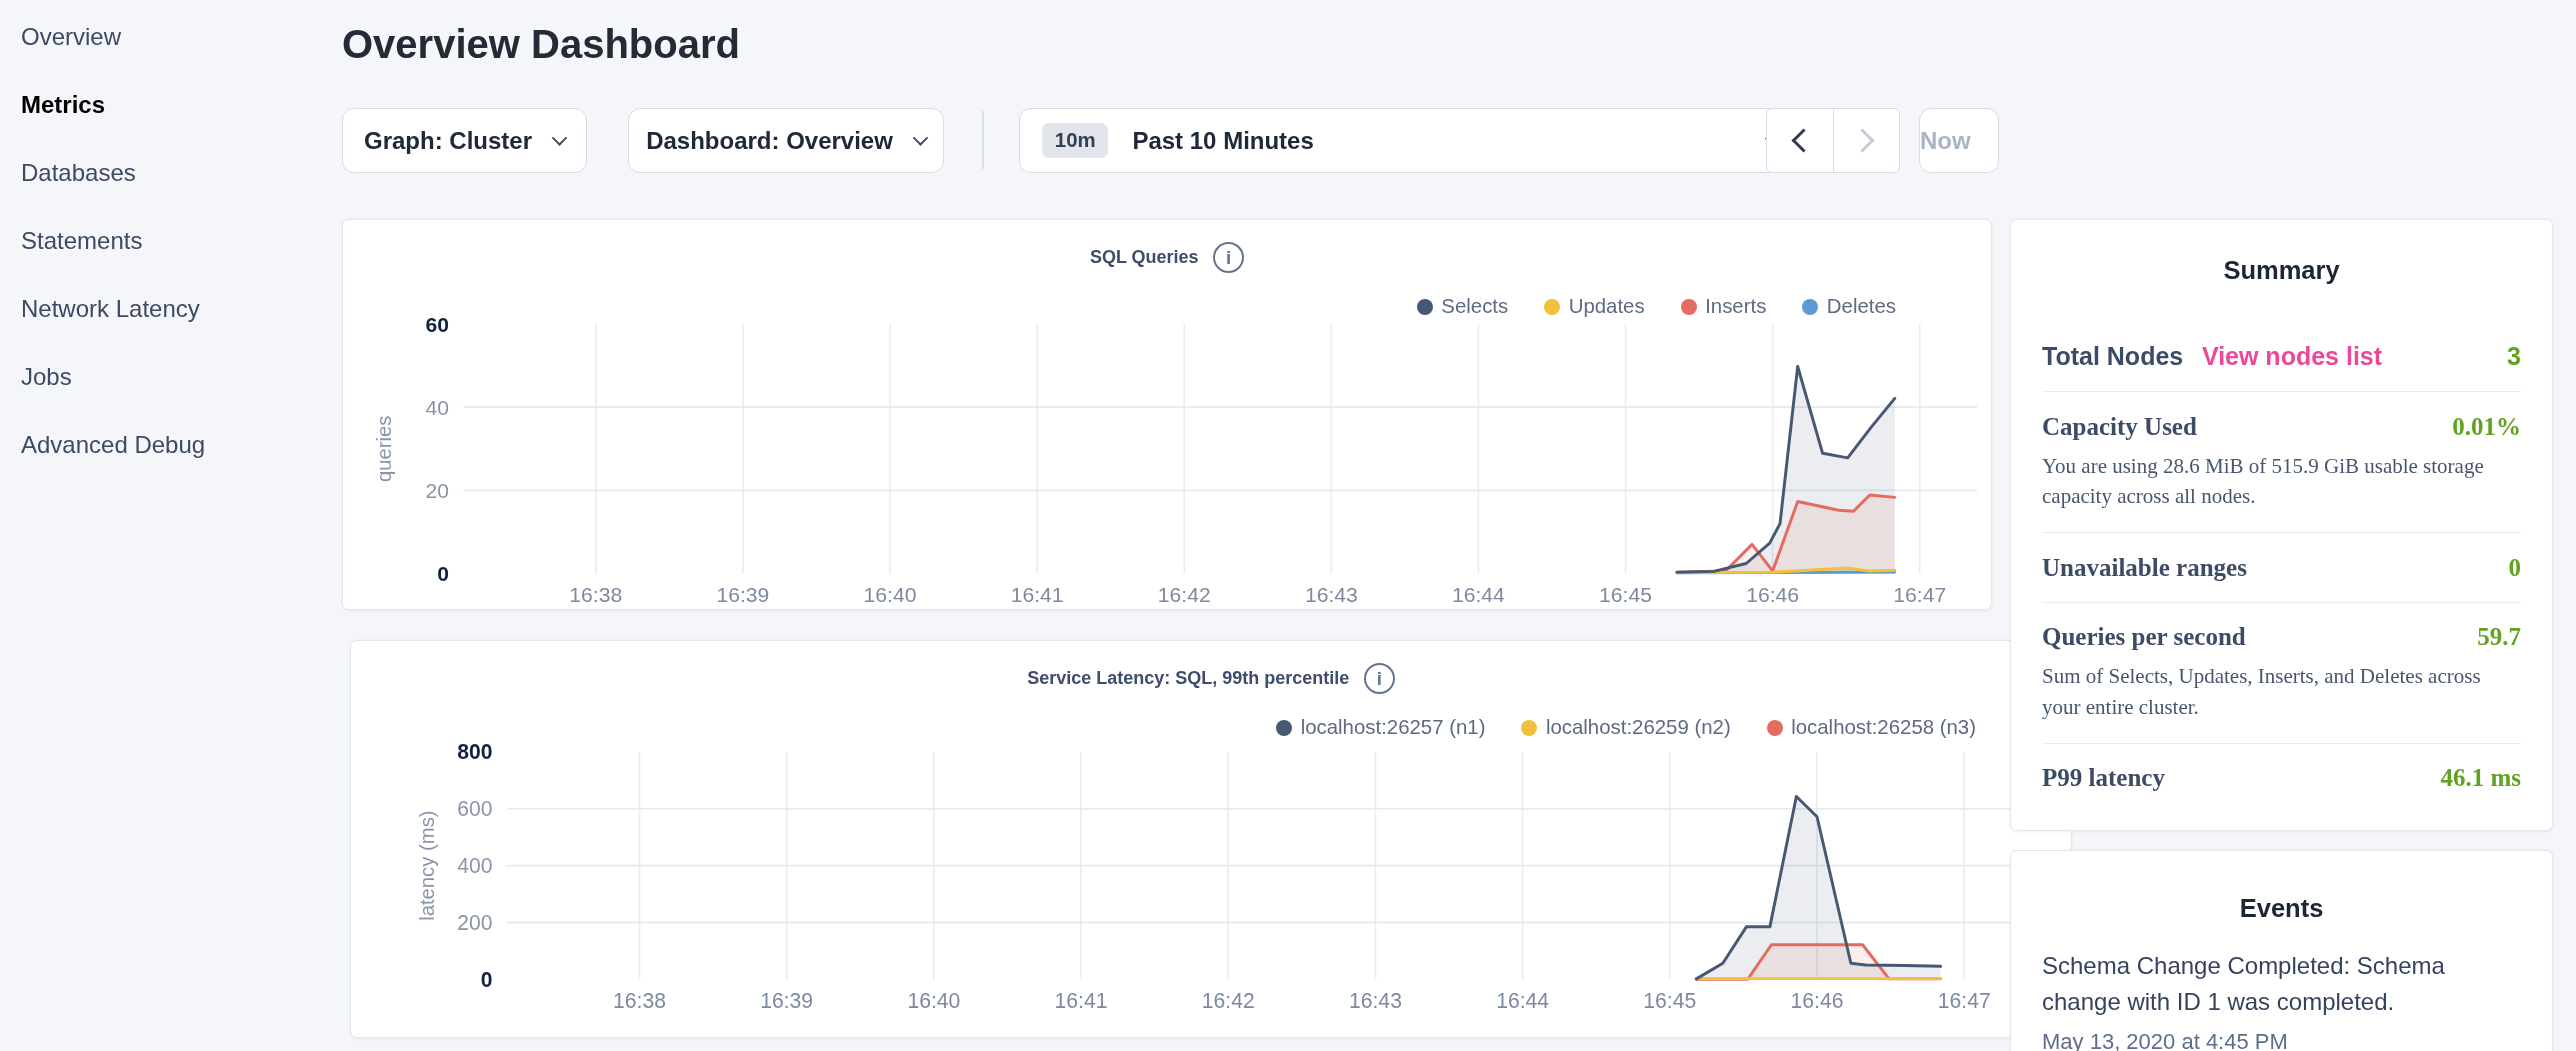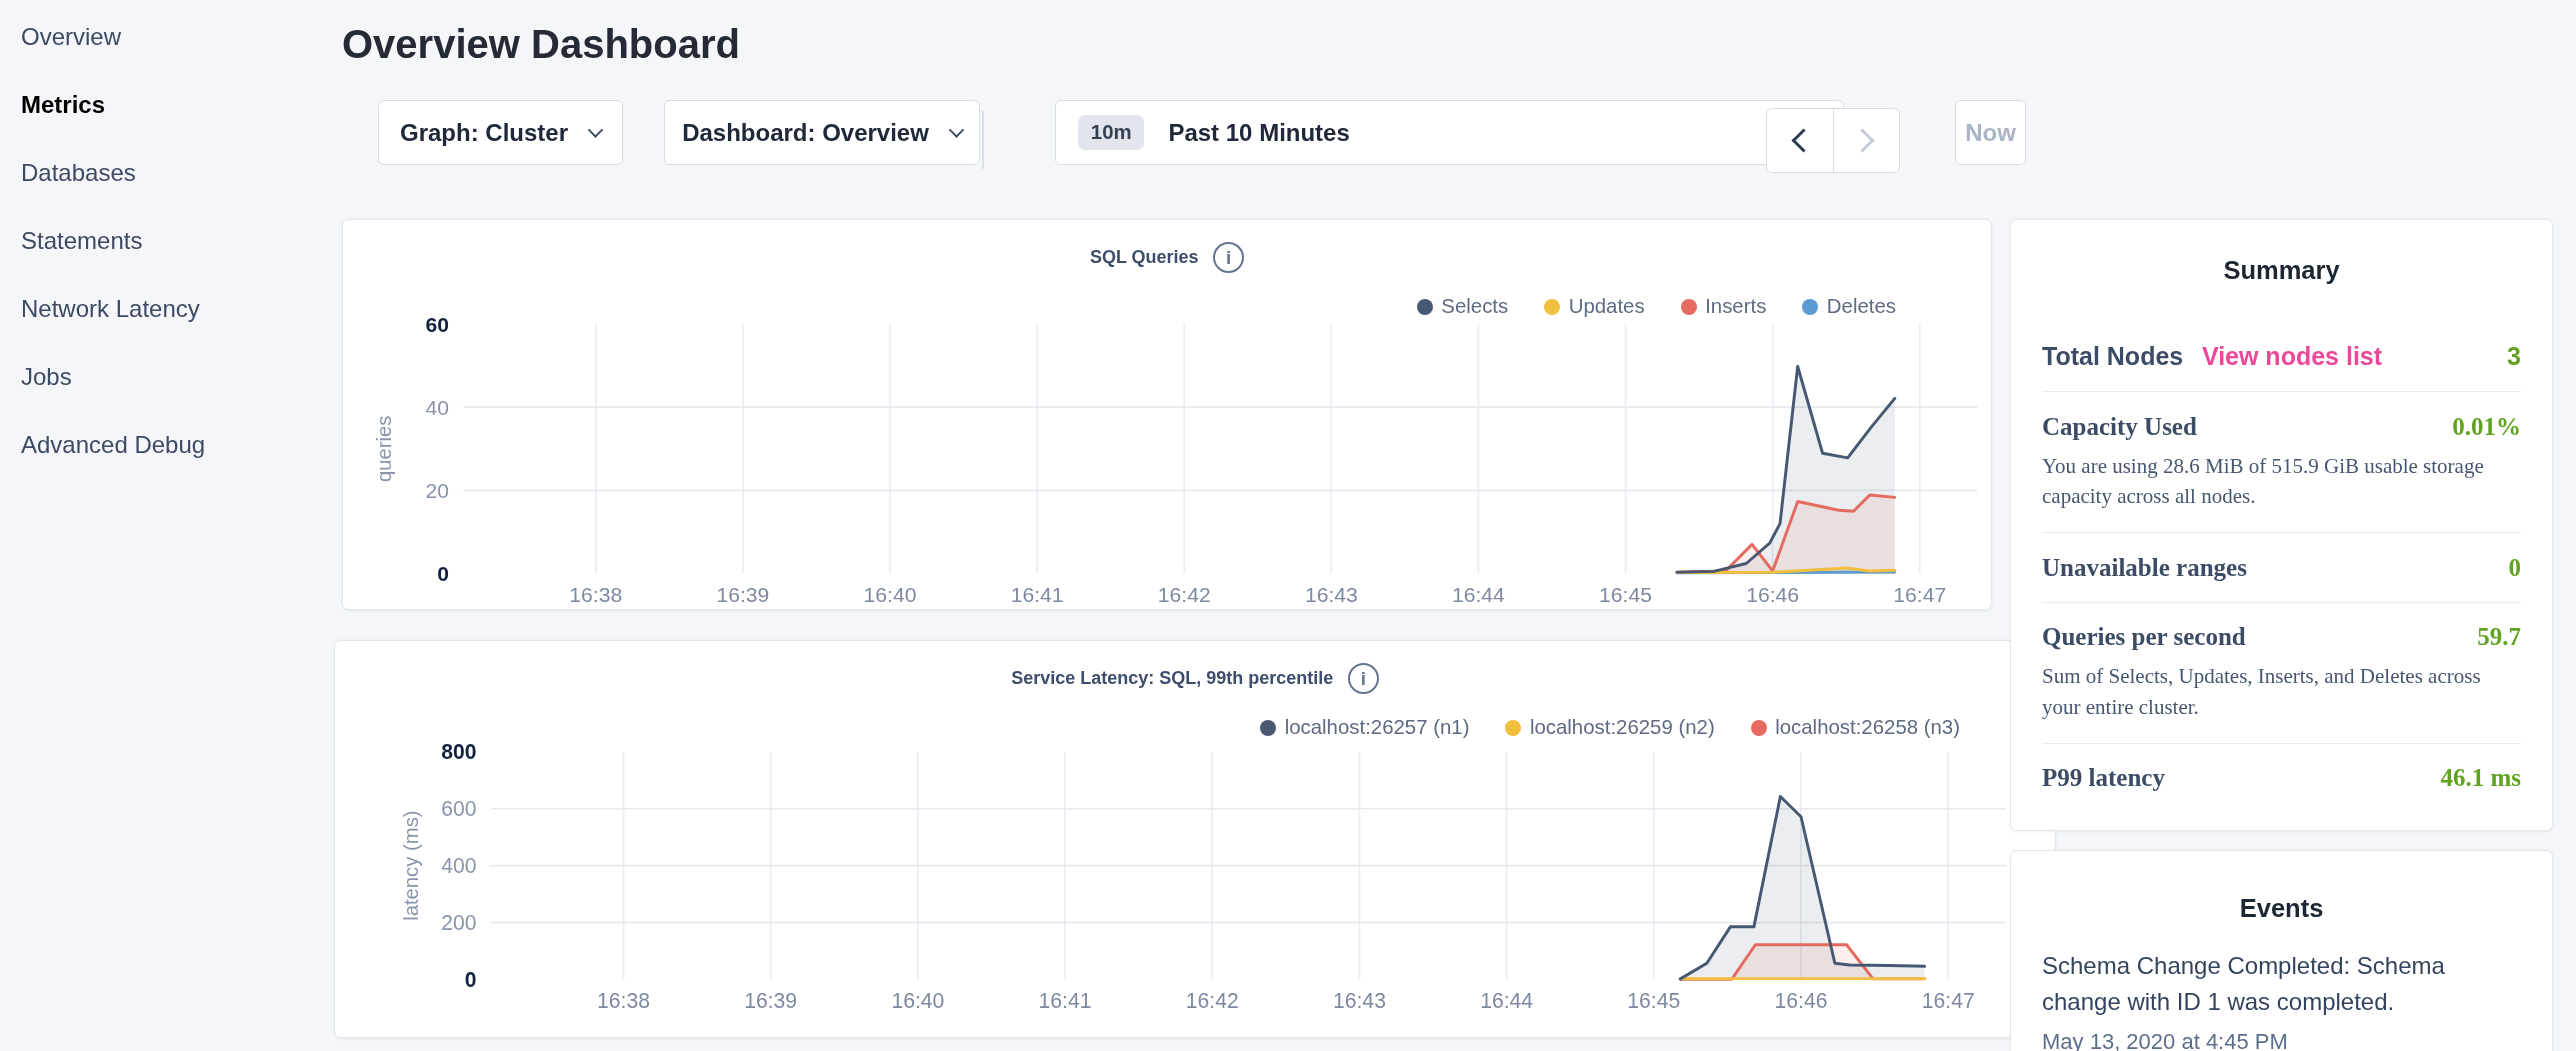--- a/index.html
+++ b/index.html
@@ -8,52 +8,52 @@
     position:relative; width:2576px; height:1051px; overflow:hidden;
     font-family:"Liberation Sans", sans-serif; color:#2c3a4f;
   }
   
   #sidebar { position:absolute; left:0; top:0; width:340px; height:1051px; padding:22px 0 0 21px; }
   .side-item { height:68px; font-size:24px; line-height:29px; color:#3c4a63; cursor:pointer; }
   .side-item.active { color:#000000; font-weight:700; }
   
   #page-title { position:absolute; left:342px; top:22px; font-size:40px; font-weight:700; color:#242b36; }
   .btn {
-    position:absolute; top:100px; height:65px; background:#fff;
-    border:1.3px solid #d6dbe6; border-radius:6px;
-    display:flex; align-items:center; font-size:24px; font-weight:700; color:#20293a; cursor:pointer;margin-left:36px;
+    position:absolute; top:108px; height:65px; background:#fff;
+    border:1.3px solid #d6dbe6; border-radius:12px;
+    display:flex; align-items:center; font-size:24px; font-weight:700; color:#20293a; cursor:pointer;
   }
   #graph-btn  { left:342px; width:245px; justify-content:center; }
   #dash-btn   { left:628px; width:316px; justify-content:center; }
   .tb-divider { position:absolute; left:982px; top:111px; width:1.7px; height:58px; background:#dadfe8; }
   #time-btn   { left:1019px; width:789px; padding:0 25.5px 0 22px; }
   .time-badge { background:#e2e5ec; border-radius:6.8px; padding:6px 12.8px; font-size:20.4px; font-weight:700; color:#333f53; }
   .time-label { margin-left:24px; }
   #nav-group  { position:absolute; left:1766px; top:108px; width:134px; height:65px; background:#fff;
                 border:1.3px solid #d6dbe6; border-radius:6px; display:flex; }
   .nav-half   { flex:1; display:flex; align-items:center; justify-content:center; cursor:pointer; }
   .nav-half + .nav-half { border-left:1.3px solid #d6dbe6; }
-  #now-btn    { left:1919px; width:71px; justify-content:center; color:#aab4c4; }
+  #now-btn    { left:1919px; width:80px; color:#aab4c4; }
   
   .chev { display:inline-block; width:11px; height:11px;
           border-right:2.6px solid #3c4960; border-bottom:2.6px solid #3c4960;
           transform:rotate(45deg) translate(-1.7px,-1.7px); }
   .chev.sm { margin-left:22px; }
   .chev.big { width:13.6px; height:13.6px; border-width:2.6px; margin-left:auto; }
   .chev-left  { display:inline-block; width:17px; height:17px;
                 border-left:3.8px solid #2e3b52; border-bottom:3.8px solid #2e3b52;
                 transform:rotate(45deg); margin-left:6.8px; }
   .chev-right { display:inline-block; width:17px; height:17px;
                 border-top:3.8px solid #c4cbd7; border-right:3.8px solid #c4cbd7;
                 transform:rotate(45deg); margin-right:6.8px; }
   
   .card { position:absolute; background:#fff; border:0.9px solid #e2e7ee; border-radius:6.8px;
           box-shadow:0 0.9px 2.6px rgba(67,90,111,0.08); }
   #chart-card-0 { left:342px; top:219px;  width:1650px; height:391px; }
-  #chart-card-1 { left:334px; top:640px;  width:1722px; height:398px; }
+  #chart-card-1 { left:350px; top:640px;  width:1722px; height:398px; }
   #summary-card { left:2010px; top:219px; width:543px; height:612px; padding:27px 31px 0; }
   #events-card  { left:2010px; top:850px; width:543px; height:255px; padding:25.5px 31px 0; }
   
   .chart-title-row { position:absolute; top:22px; left:0; width:100%;
                      display:flex; justify-content:center; align-items:center; gap:14.5px; }
   .chart-title { font-size:18px; font-weight:700; color:#3d4d6b; }
   .info-icon { width:31px; height:31px; border:2.1px solid #64748f; border-radius:50%;
                display:flex; align-items:center; justify-content:center;
                color:#64748f; font-size:18.7px; font-weight:700; cursor:pointer; }
   .legend { position:absolute; top:75px; right:95px; display:flex; gap:36px; align-items:center; }

